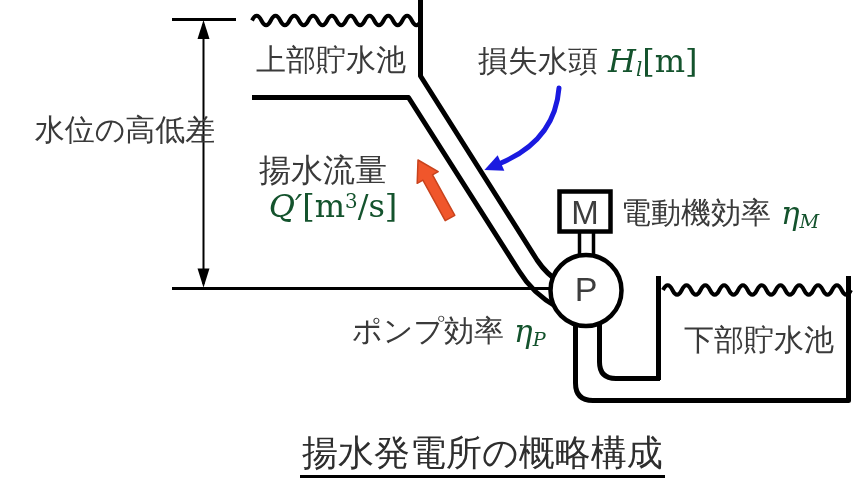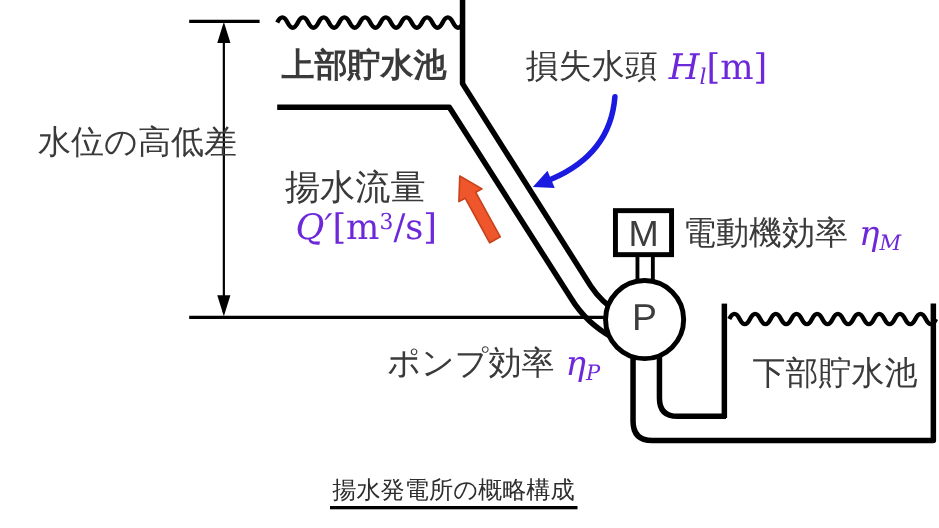--- a/index.html
+++ b/index.html
@@ -14,40 +14,40 @@
   .lbl{
     position:absolute;
     line-height:1.05;
     white-space:nowrap;
     color:#3a3a3a;
     font-size:30px;
   }
   .jp{color:#3a3a3a;font-family:"Liberation Sans","DejaVu Sans",sans-serif;}
   .math{
     font-family:"DejaVu Serif","Liberation Serif",serif;
-    color:#6d28d9;
+    color:#14532d;
     font-size:31px;
   }
   .math i{font-style:italic;}
   .math sub{font-size:62%;vertical-align:-0.22em;line-height:0;}
   .math sub.it{font-style:italic;}
   .math sup{font-size:62%;vertical-align:0.45em;line-height:0;}
   .row{display:flex;align-items:flex-start;gap:10px;}
   .center{text-align:center;}
   .unit-letter{
     position:absolute;
     color:#3d3d3d;
     font-size:33px;
     text-align:center;
     line-height:1;
   }
   #caption{
     position:absolute;
     left:300px;top:434px;
-    font-size:22px;
+    font-size:36px;
     color:#2e2e2e;
     border-bottom:3px solid #000;
     padding:0 2px 3px 2px;
     line-height:1.05;
     white-space:nowrap;
   }
 </style>
 </head>
 <body>
 
@@ -85,21 +85,21 @@
     <line x1="579.5" y1="232" x2="579.5" y2="258" stroke="#000" stroke-width="3.5"></line>
     <line x1="593.5" y1="232" x2="593.5" y2="258" stroke="#000" stroke-width="3.5"></line>
 
     <rect x="559.5" y="191.5" width="51" height="40" fill="#fff" stroke="#000" stroke-width="4.5"></rect>
 
     <circle cx="586" cy="290.5" r="35.5" fill="#fff" stroke="#000" stroke-width="4.5"></circle>
   </svg>
 
   <div class="lbl jp center" style="left:0;top:114px;width:198px;padding-left:26px;">水位の高低差</div>
 
-  <div class="lbl jp" style="left:256px;top:44px;font-weight:bold;">上部貯水池</div>
+  <div class="lbl jp" style="left:256px;top:44px;">上部貯水池</div>
 
   <div class="lbl row" style="left:478px;top:45px;">
     <span class="jp">損失水頭</span>
     <span class="math" style="font-size:32px;"><i>H</i><sub class="it">l</sub><span>[m]</span></span>
   </div>
 
   <div class="lbl jp center" style="left:249px;top:154px;width:148px;font-size:32px;">揚水流量</div>
   <div class="lbl math center" style="left:238px;top:190px;width:190px;font-size:32px;">
     <i>Q′</i><span>[m</span><sup>3</sup><span>/s]</span>
   </div>

